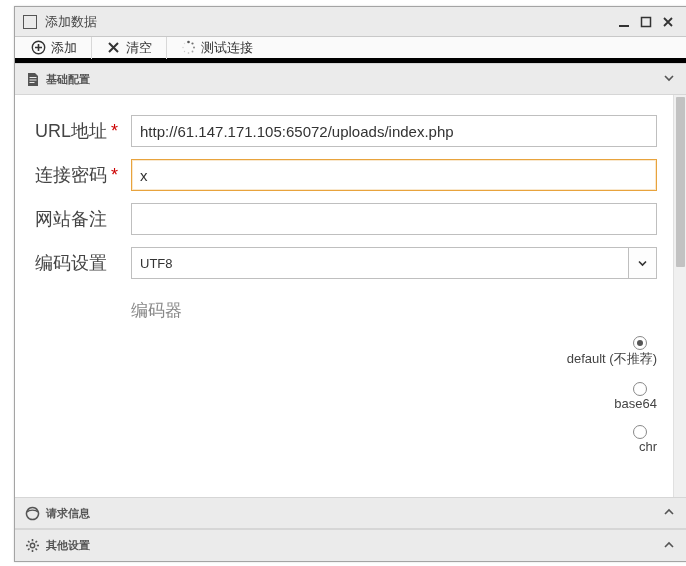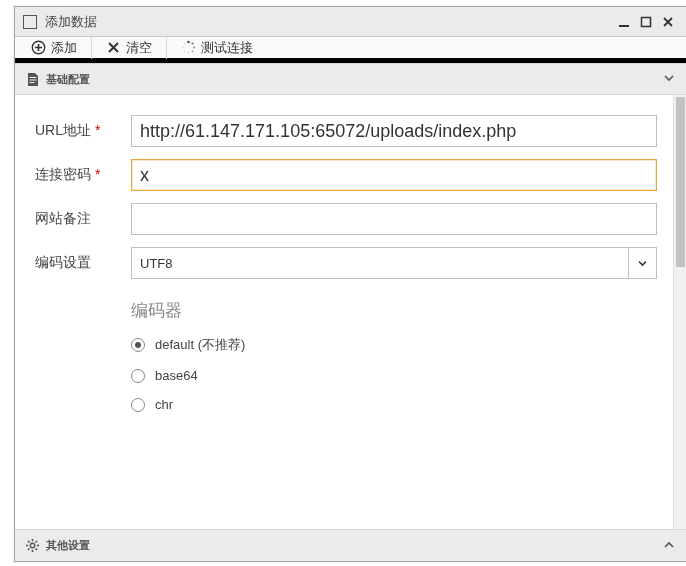--- a/index.html
+++ b/index.html
@@ -16,30 +16,30 @@
 .body-area { flex: 1; display: flex; flex-direction: column; overflow: hidden; }
 .section-header { height: 32px; background: #ebebeb; border-top: 1px solid #d6d6d6; border-bottom: 1px solid #d6d6d6; display: flex; align-items: center; padding: 0 10px; color: #444; cursor: pointer; }
 .section-header .sic { width: 15px; height: 15px; margin-right: 6px; display: flex; align-items: center; justify-content: center; }
 .section-header .stitle { flex: 1; font-size: 11px; font-weight: bold; color: #555; }
 .chev { width: 14px; height: 14px; }
 .section-body { flex: 1; background: #fff; position: relative; overflow: hidden; }
 .scroll-wrap { position: absolute; left: 0; top: 0; right: 14px; bottom: 0; overflow: hidden; padding: 20px 16px; }
 .scrollbar-track { position: absolute; right: 0; top: 0; bottom: 0; width: 14px; background: #f0f0f0; border-left: 1px solid #e0e0e0; }
 .scrollbar-thumb { position: absolute; right: 2px; top: 2px; width: 9px; height: 170px; background: #c2c2c2; border-radius: 1px; }
 .form-row { display: flex; align-items: center; margin-bottom: 12px; }
-.form-label { width: 100px; color: #444; font-size: 14px; padding-left: 4px; }
+.form-label { width: 100px; color: #444; font-size: 18px; padding-left: 4px; }
 .req { color: #c00; margin-left: 4px; }
 .form-control { flex: 1; }
-.txt-input { width: 100%; height: 32px; border: 1px solid #bfbfbf; padding: 0 8px; font-size: 18px; color: #333; background: #fff; outline: none; }
+.txt-input { width: 100%; height: 32px; border: 1px solid #bfbfbf; padding: 0 8px; font-size: 15px; color: #333; background: #fff; outline: none; }
 .txt-input.focus { border: 1px solid #e8a33d; box-shadow: 0 0 0 1px rgba(232,163,61,0.25) inset; }
 .combo { display: flex; width: 100%; height: 32px; border: 1px solid #bfbfbf; background: #fff; align-items: center; gap: 28px; }
 .combo .combo-val { flex: 1; padding: 0 8px; color: #333; }
 .combo .combo-btn { width: 28px; height: 100%; border-left: 1px solid #bfbfbf; display: flex; align-items: center; justify-content: center; cursor: pointer; background: #fdfdfd; }
 .sub-label { color: #888; font-size: 17px; margin: 8px 0 10px 0; }
-.radio-row { display: flex; align-items: center; margin: 14px 0; color: #444; }
+.radio-row { display: flex; align-items: flex-end; margin: 14px 0; color: #444; flex-direction: column; }
 .radio { width: 14px; height: 14px; border: 1px solid #888; border-radius: 50%; margin-right: 10px; display: flex; align-items: center; justify-content: center; }
 .radio.sel::after { content: ""; width: 6px; height: 6px; background: #555; border-radius: 50%; }
 svg { display: block; }
 </style>
 </head>
 <body>
 
 <div class="window">
 
   <div class="titlebar">
@@ -177,20 +177,34 @@
             </div>
           </div>
         </div>
 
       </div>
       <div class="scrollbar-track">
         <div class="scrollbar-thumb"></div>
       </div>
     </div>
 
+    <div class="section-header">
+      <span class="sic">
+        <svg width="15" height="15" viewBox="0 0 15 15">
+            <path d="M7.5 1.5 A6 6 0 1 1 7.49 1.5 Z" fill="none" stroke="#555" stroke-width="1.5"></path>
+            <path d="M2 6 A6 3 0 0 1 13 6" fill="none" stroke="#555" stroke-width="1.3"></path>
+          </svg>
+      </span>
+      <span class="stitle">请求信息</span>
+      <span class="chev">
+        <svg width="12" height="12" viewBox="0 0 12 12">
+            <path d="M2 8 L6 4 L10 8" fill="none" stroke="#555" stroke-width="1.6"></path>
+          </svg>
+      </span>
+    </div>
 
     <div class="section-header" style="border-bottom:none;">
       <span class="sic">
         <svg width="15" height="15" viewBox="0 0 15 15">
             <circle cx="7.5" cy="7.5" r="2.2" fill="none" stroke="#555" stroke-width="1.4"></circle>
             <g stroke="#555" stroke-width="1.6">
               <line x1="7.5" y1="1" x2="7.5" y2="3.2"></line>
               <line x1="7.5" y1="11.8" x2="7.5" y2="14"></line>
               <line x1="1" y1="7.5" x2="3.2" y2="7.5"></line>
               <line x1="11.8" y1="7.5" x2="14" y2="7.5"></line>

